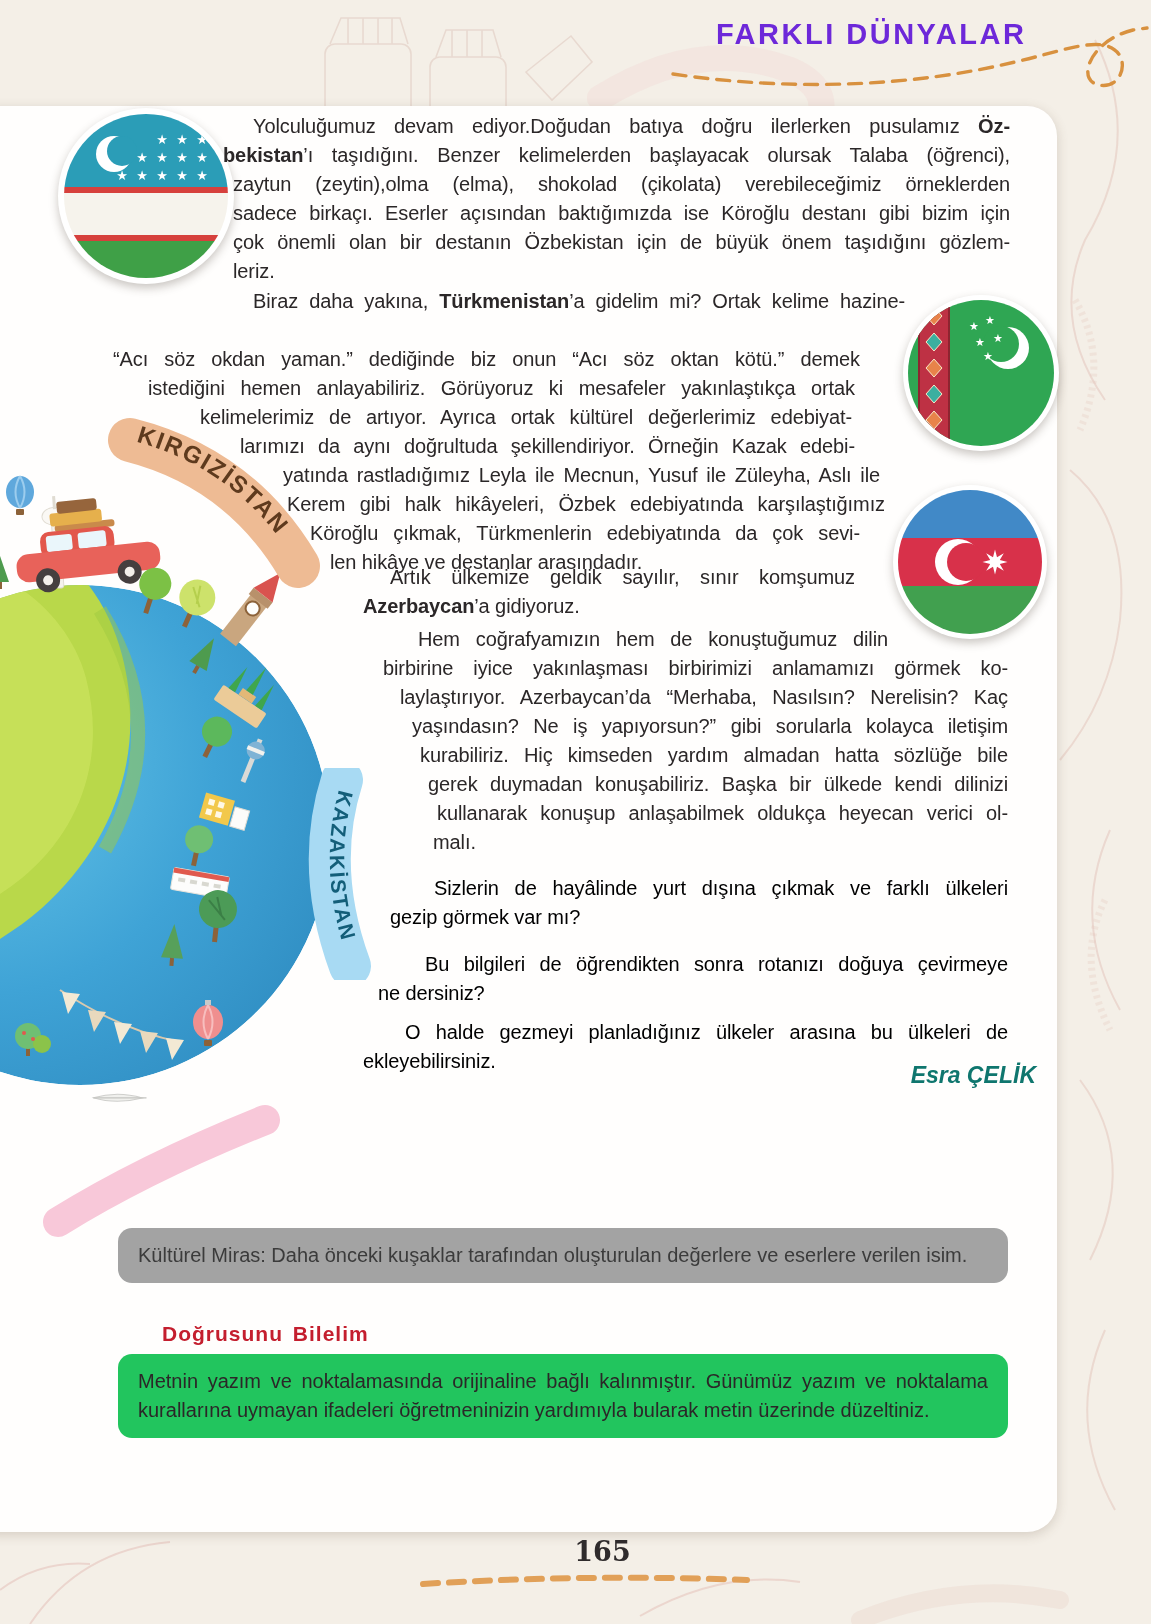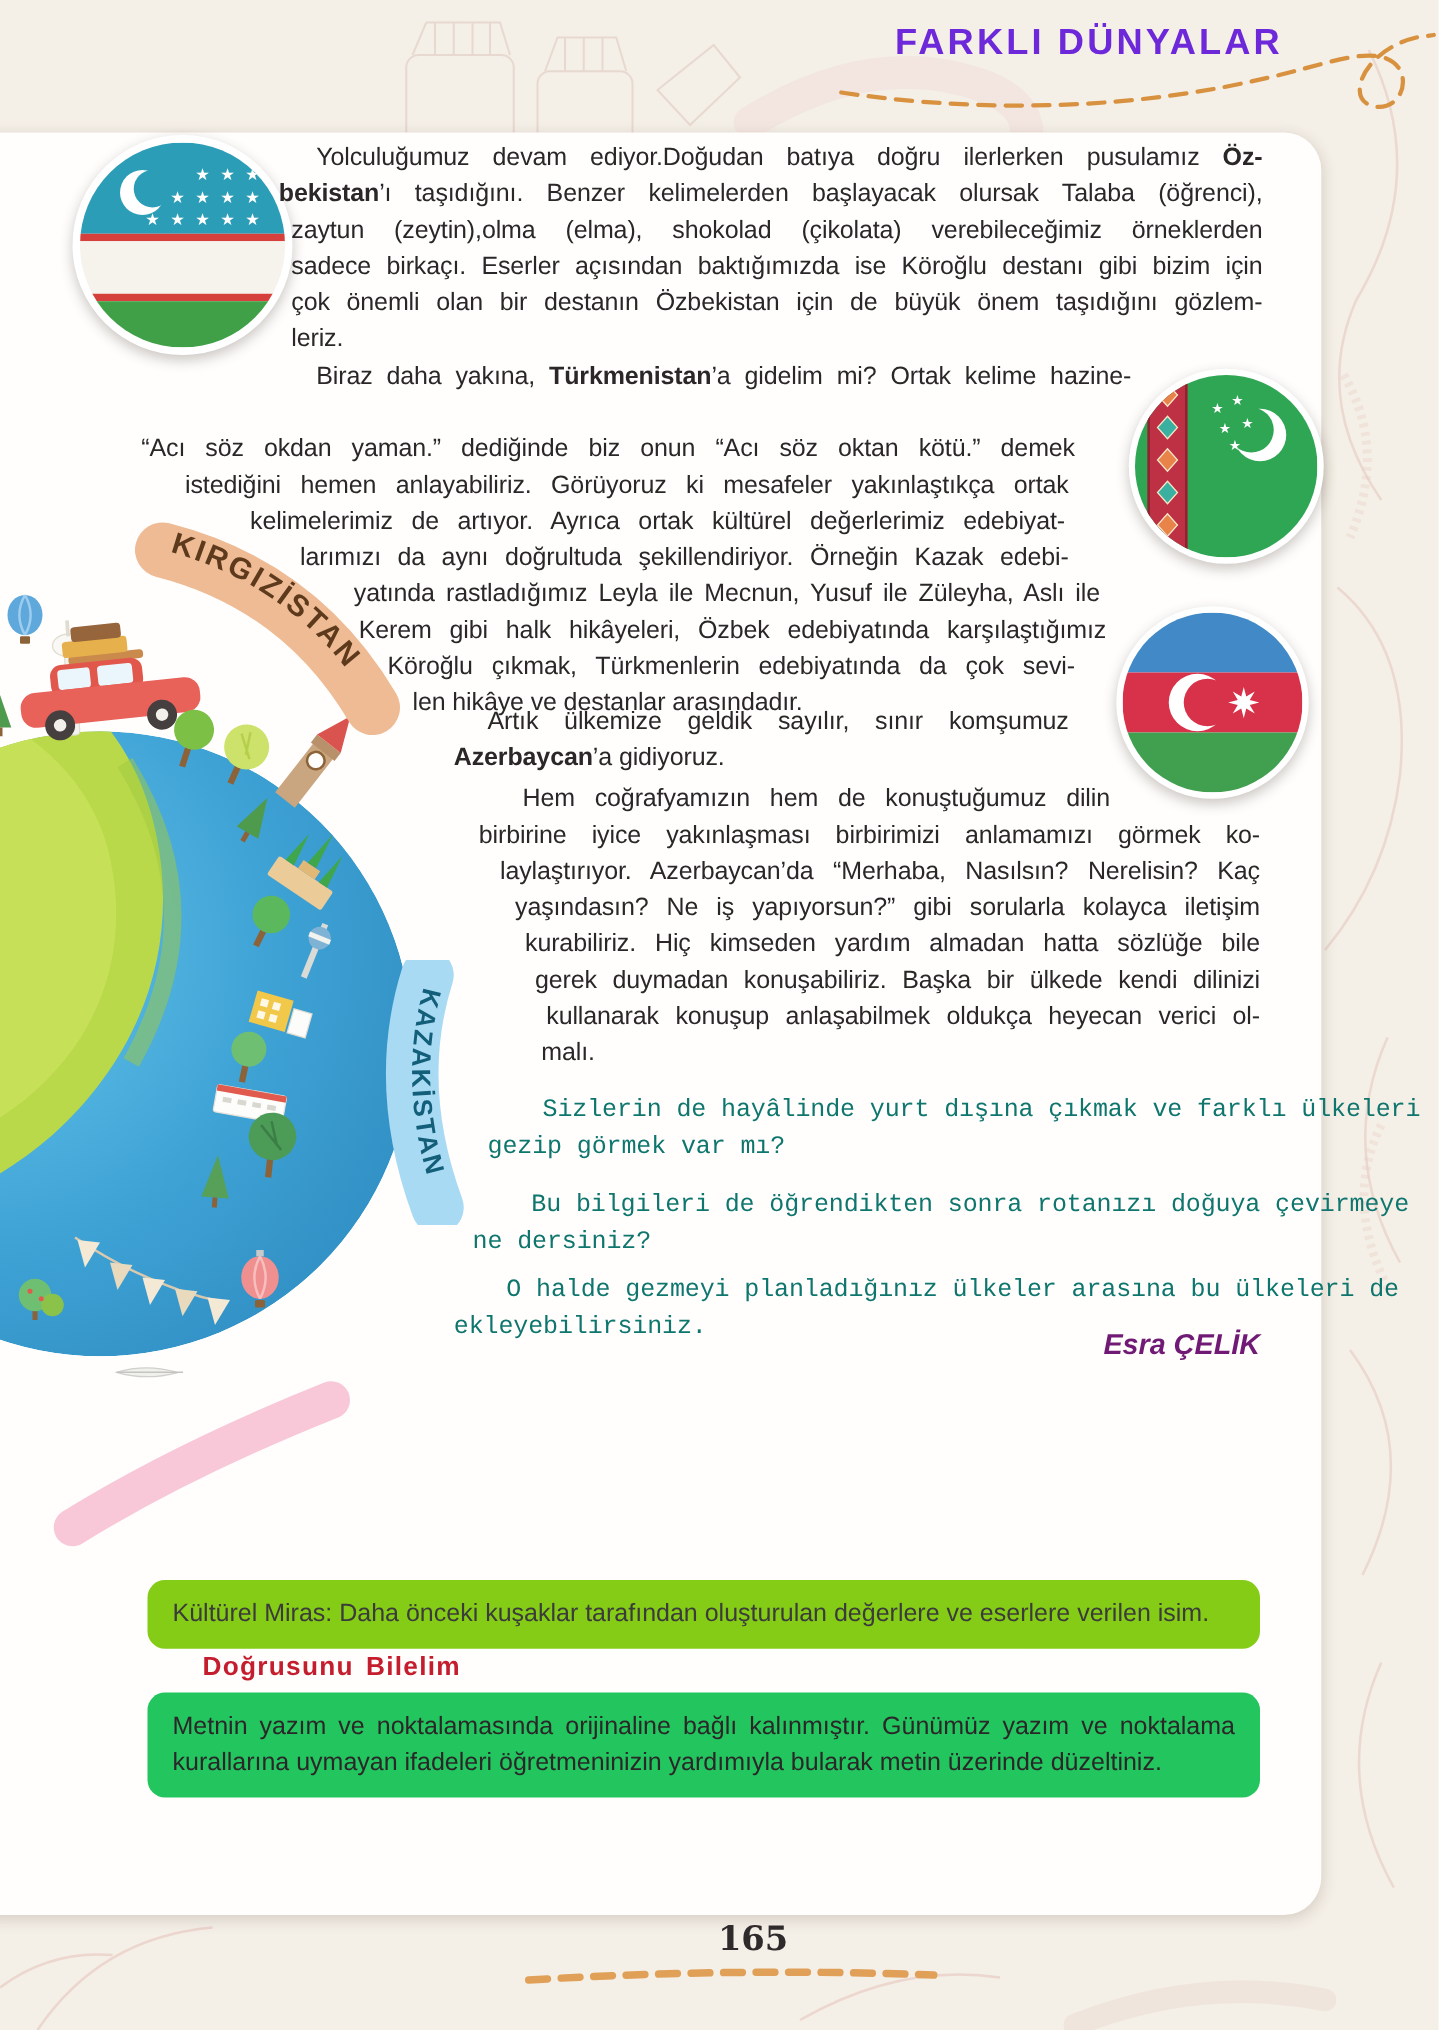--- a/index.html
+++ b/index.html
@@ -6,26 +6,26 @@
   .page{position:relative;width:1151px;height:1624px;background:#F4EFE7;overflow:hidden;
         font-family:"Liberation Sans",sans-serif;color:#2B2728;}
   .card{position:absolute;left:-36px;top:106px;width:1093px;height:1426px;background:#FFFEFD;
         border-radius:30px;box-shadow:0 3px 12px rgba(90,70,50,.20);}
   .hdr{position:absolute;left:716px;top:18px;font-size:29px;font-weight:bold;letter-spacing:2.5px;
        color:#6d28d9;}
   .tl{position:absolute;font-size:20px;line-height:29px;height:29px;color:#2B2728;
       text-align:justify;text-align-last:justify;letter-spacing:-0.1px;white-space:nowrap;}
   .tl.last{text-align-last:left;}
   .tl .b{font-weight:bold;}
-  .tl.red, .red{color:#0f766e;font-family:Liberation Mono, monospace;}
-  .author{position:absolute;left:760px;top:1062px;width:248px;font-size:23px;font-weight:bold;
-          font-style:italic;text-align:right;color:#701a75;}
-  .gbox{position:absolute;left:118px;top:1228px;width:890px;box-sizing:border-box;background:#84cc16;
+  .tl.red, .red{color:#000000;}
+  .author{position:absolute;left:788px;top:1062px;width:248px;font-size:23px;font-weight:bold;
+          font-style:italic;text-align:right;color:#0f766e;}
+  .gbox{position:absolute;left:118px;top:1228px;width:890px;box-sizing:border-box;background:#a3a3a3;
         border-radius:14px;padding:13px 20px;font-size:20px;line-height:29px;color:#3B3B3B;
-        text-align:justify;margin-top:36px;}
+        text-align:justify;}
   .bbox{position:absolute;left:118px;top:1354px;width:890px;box-sizing:border-box;background:#22c55e;
         border-radius:14px;padding:13px 20px;font-size:20px;line-height:29px;color:#2B2728;
         text-align:justify;}
   .dogru{position:absolute;left:162px;top:1322px;font-size:21px;font-weight:bold;color:#C41E2E;
          letter-spacing:1px;word-spacing:3px;}
   .pagenum{position:absolute;left:0;top:1536px;width:1151px;text-align:center;
            font-family:"DejaVu Serif",serif;font-weight:bold;font-size:27px;color:#2F2B2C;padding-left:27px;}
   .flag{position:absolute;border-radius:50%;background:#fff;display:flex;align-items:center;
         justify-content:center;box-shadow:0 4px 10px rgba(60,50,40,.28);}
   .fcirc{border-radius:50%;overflow:hidden;line-height:0;}

